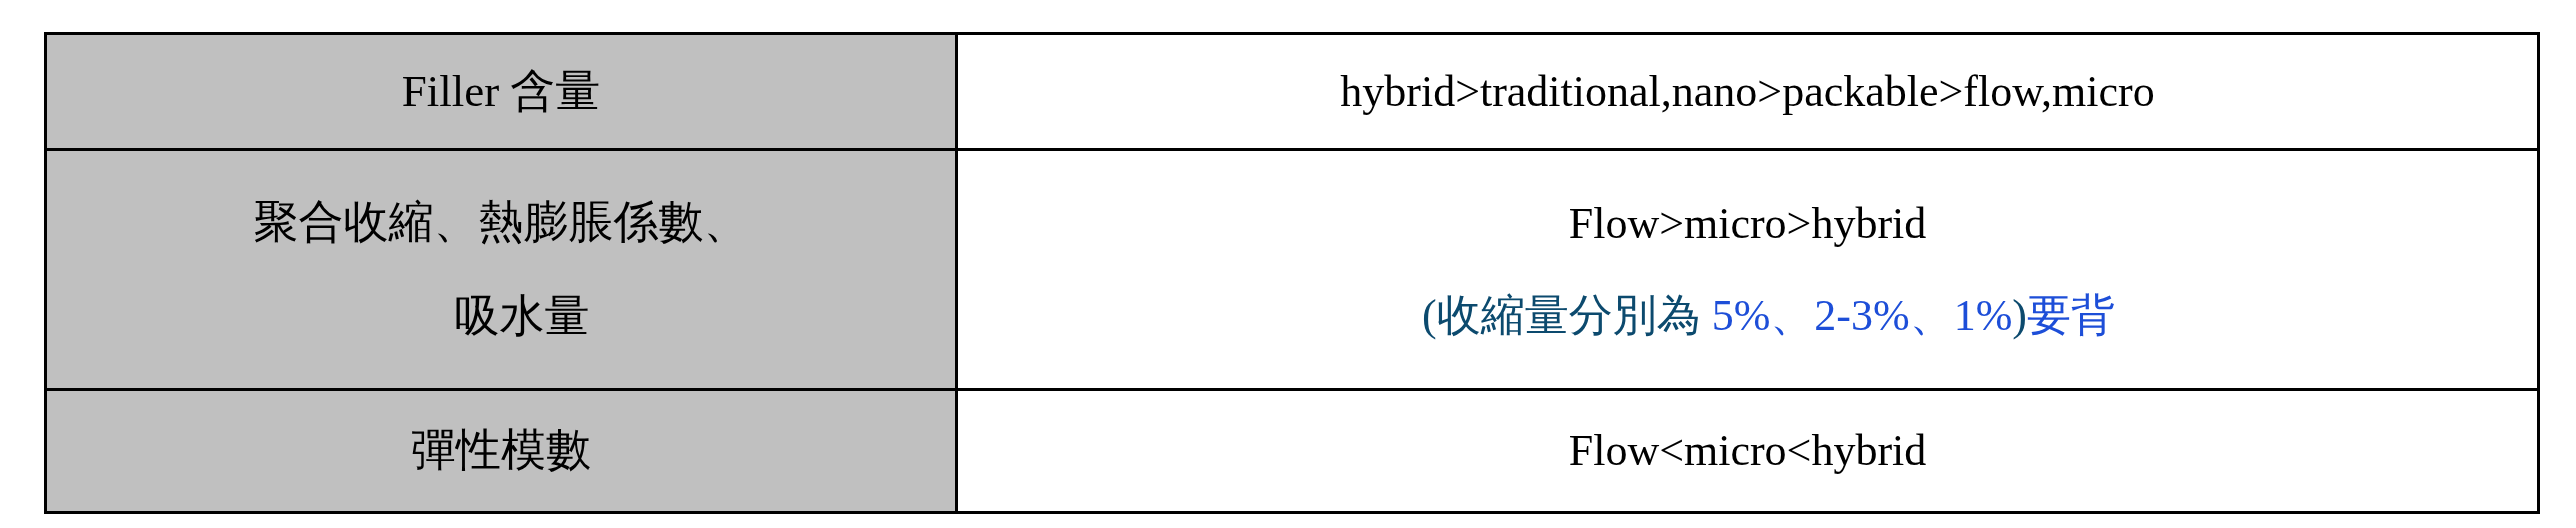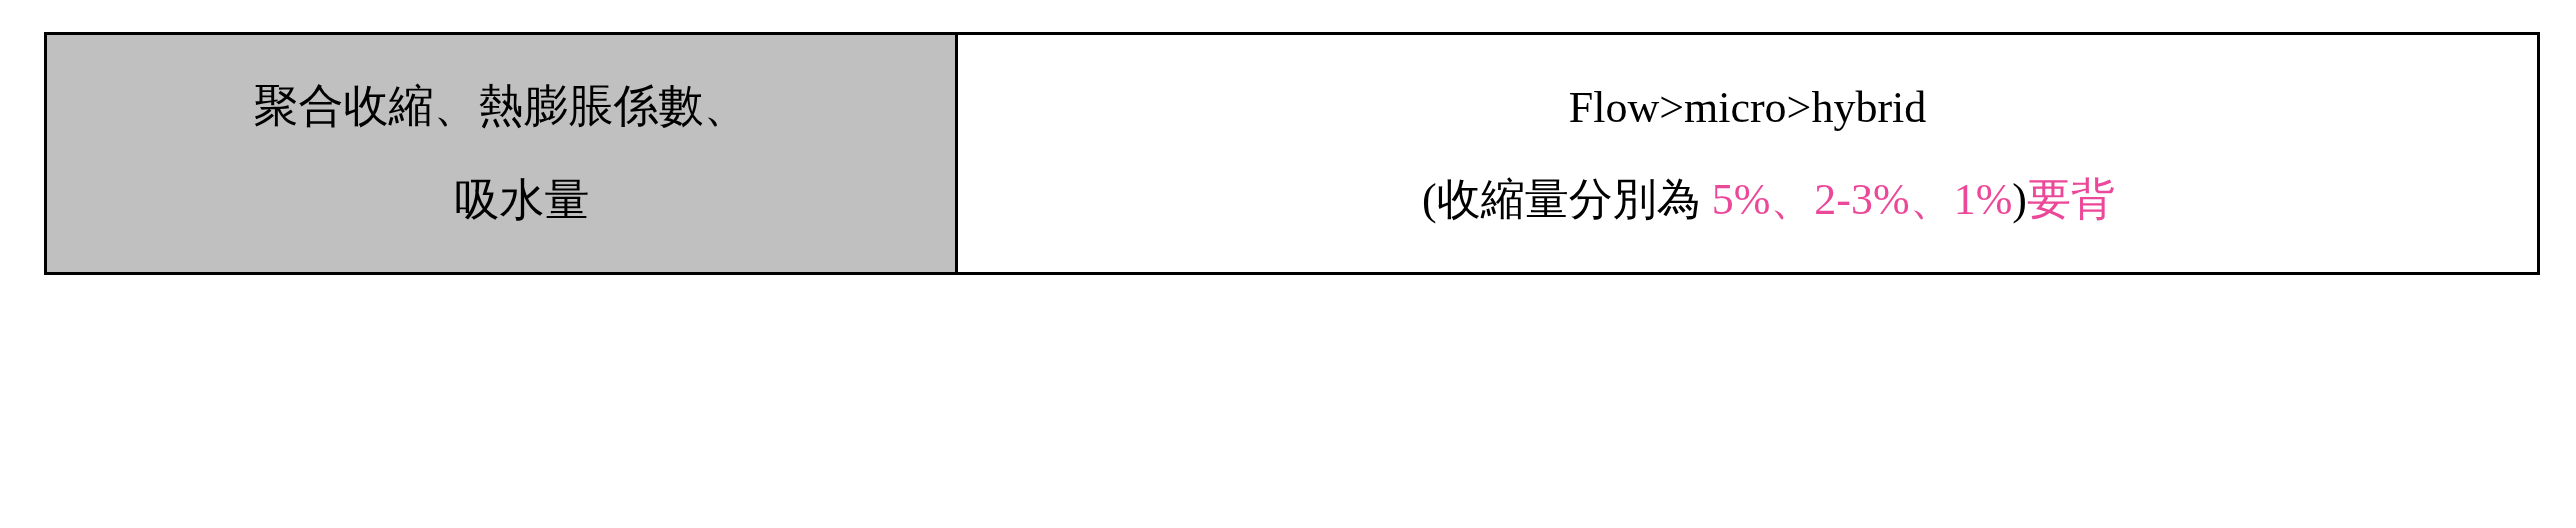--- a/index.html
+++ b/index.html
@@ -73,54 +73,70 @@
     display: block;
     white-space: nowrap;
   }
 
   .line + .line {
     margin-top: 40px;
     margin-left: 42px;
   }
 
   .red {
-    color: #ec4899;
+    color: #1d4ed8;
   }
 
   .blk {
-    color: #000000;
+    color: #0c4a6e;
   }
 
   
   .latin {
     font-family: "Liberation Serif", "DejaVu Serif", serif;
   }
 </style>
 </head>
 <body>
 
 <div id="slide">
 
   <table class="prop-table">
     <tbody>
 
+      <tr class="row-1">
+        <td class="col-label">
+          <span class="cell-text cjk">Filler 含量</span>
+        </td>
+        <td class="col-value">
+          <span class="cell-text latin">hybrid&gt;traditional,nano&gt;packable&gt;flow,micro</span>
+        </td>
+      </tr>
 
       <tr class="row-2">
         <td class="col-label">
           <span class="cell-text cjk">
             <span class="line">聚合收縮、熱膨脹係數、</span>
             <span class="line">吸水量</span>
           </span>
         </td>
         <td class="col-value">
           <span class="cell-text latin">
             <span class="line">Flow&gt;micro&gt;hybrid</span>
             <span class="line"><span class="blk">(收縮量分別為 </span><span class="red">5%、2-3%、1%</span><span class="blk">)</span><span class="red">要背</span></span>
           </span>
         </td>
       </tr>
 
+      <tr class="row-3">
+        <td class="col-label">
+          <span class="cell-text cjk">彈性模數</span>
+        </td>
+        <td class="col-value">
+          <span class="cell-text latin">Flow&lt;micro&lt;hybrid</span>
+        </td>
+      </tr>
 
     </tbody>
   </table>
 
 </div>
 
 
 </body></html>

